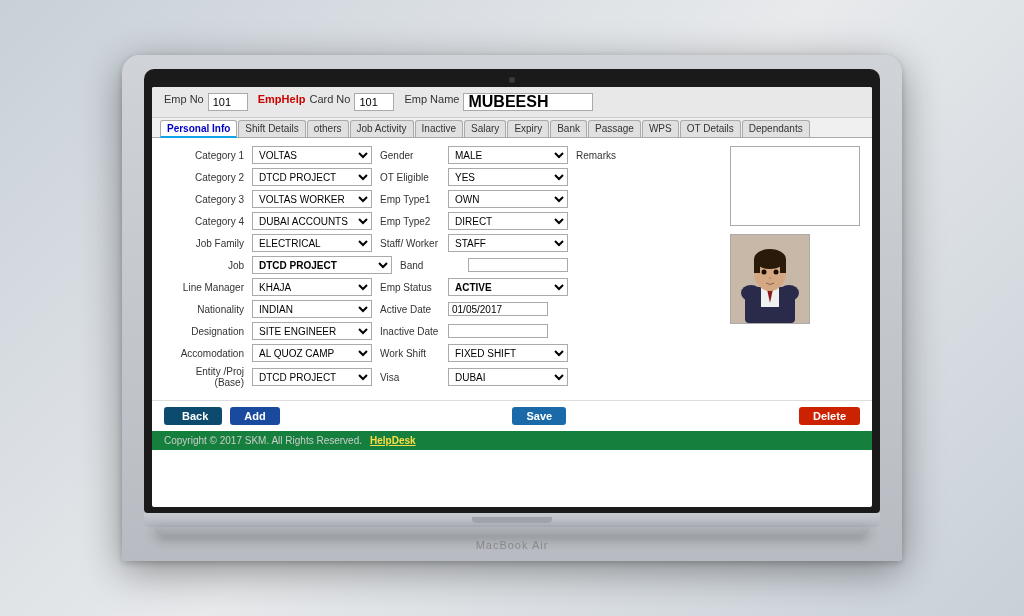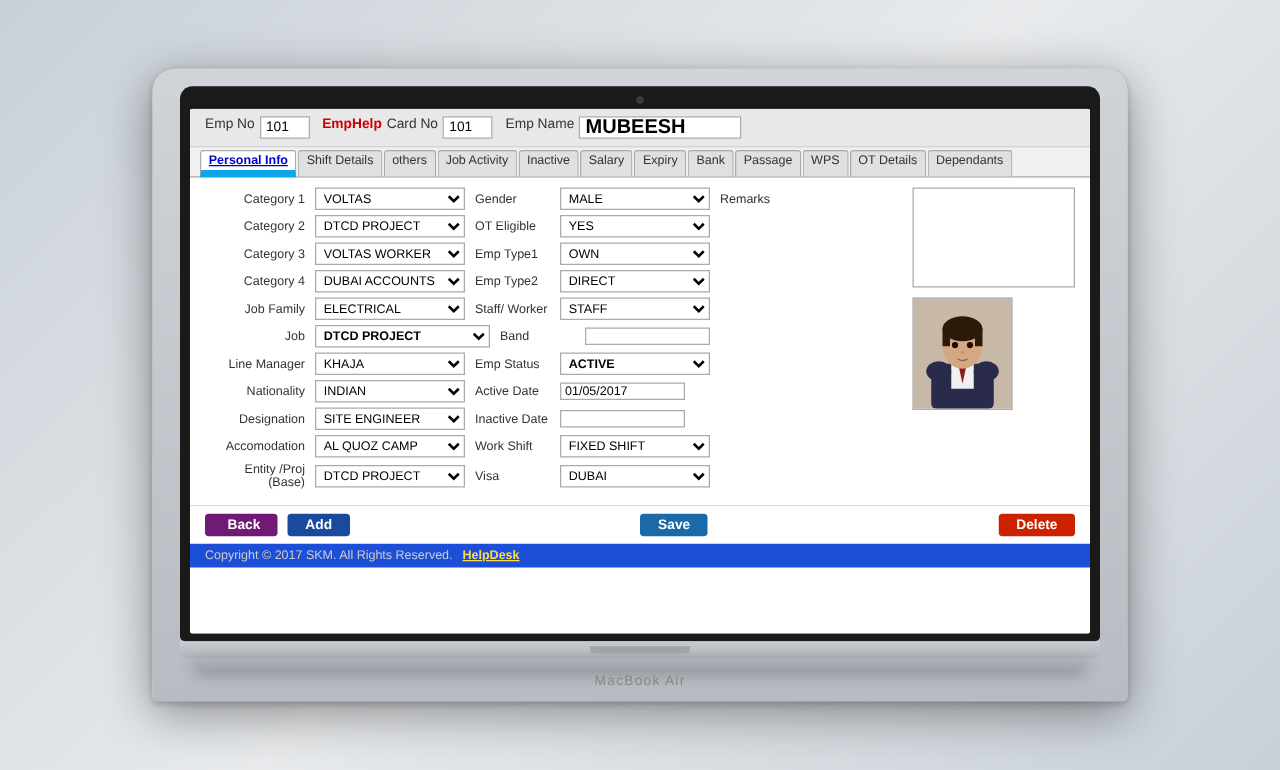--- a/index.html
+++ b/index.html
@@ -121,25 +121,24 @@
       border: 1px solid #aaa;
       border-bottom: none;
       background: #e0e0e0;
       cursor: pointer;
       font-size: 10px;
       color: #333;
       border-radius: 3px 3px 0 0;
     }
     .tab.active {
       background: white;
-      border-bottom: 6px solid #0ea5e9;
+      border-bottom: 2px solid #0ea5e9;
       color: #0000cc;
       font-weight: bold;
       margin-bottom: -1px;
-      text-decoration: underline;
     }
     .main-content {
       padding: 8px 12px;
       display: flex;
       gap: 10px;
     }
     .form-area {
       flex: 1;
     }
     .form-row {
@@ -210,27 +209,27 @@
       background: white;
     }
     .btn {
       padding: 3px 14px;
       font-size: 11px;
       cursor: pointer;
       border: none;
       border-radius: 3px;
       font-weight: bold;
     }
-    .btn-back { background: #701a75; color: white; padding-left: 18px; }
+    .btn-back { background: #0c4a6e; color: white; padding-left: 18px; }
     .btn-add { background: #1a4a9e; color: white; text-align: center; }
     .btn-save { background: #1a6aaa; color: white; }
     .btn-delete { background: #cc2200; color: white; }
     .btn-spacer { flex: 1; }
     .footer {
-      background: #1d4ed8;
+      background: #15803d;
       padding: 4px 12px;
       display: flex;
       align-items: flex-end;
       gap: 8px;
     }
     .footer-text {
       font-size: 10px;
       color: #ccc;
     }
     .footer-link {

